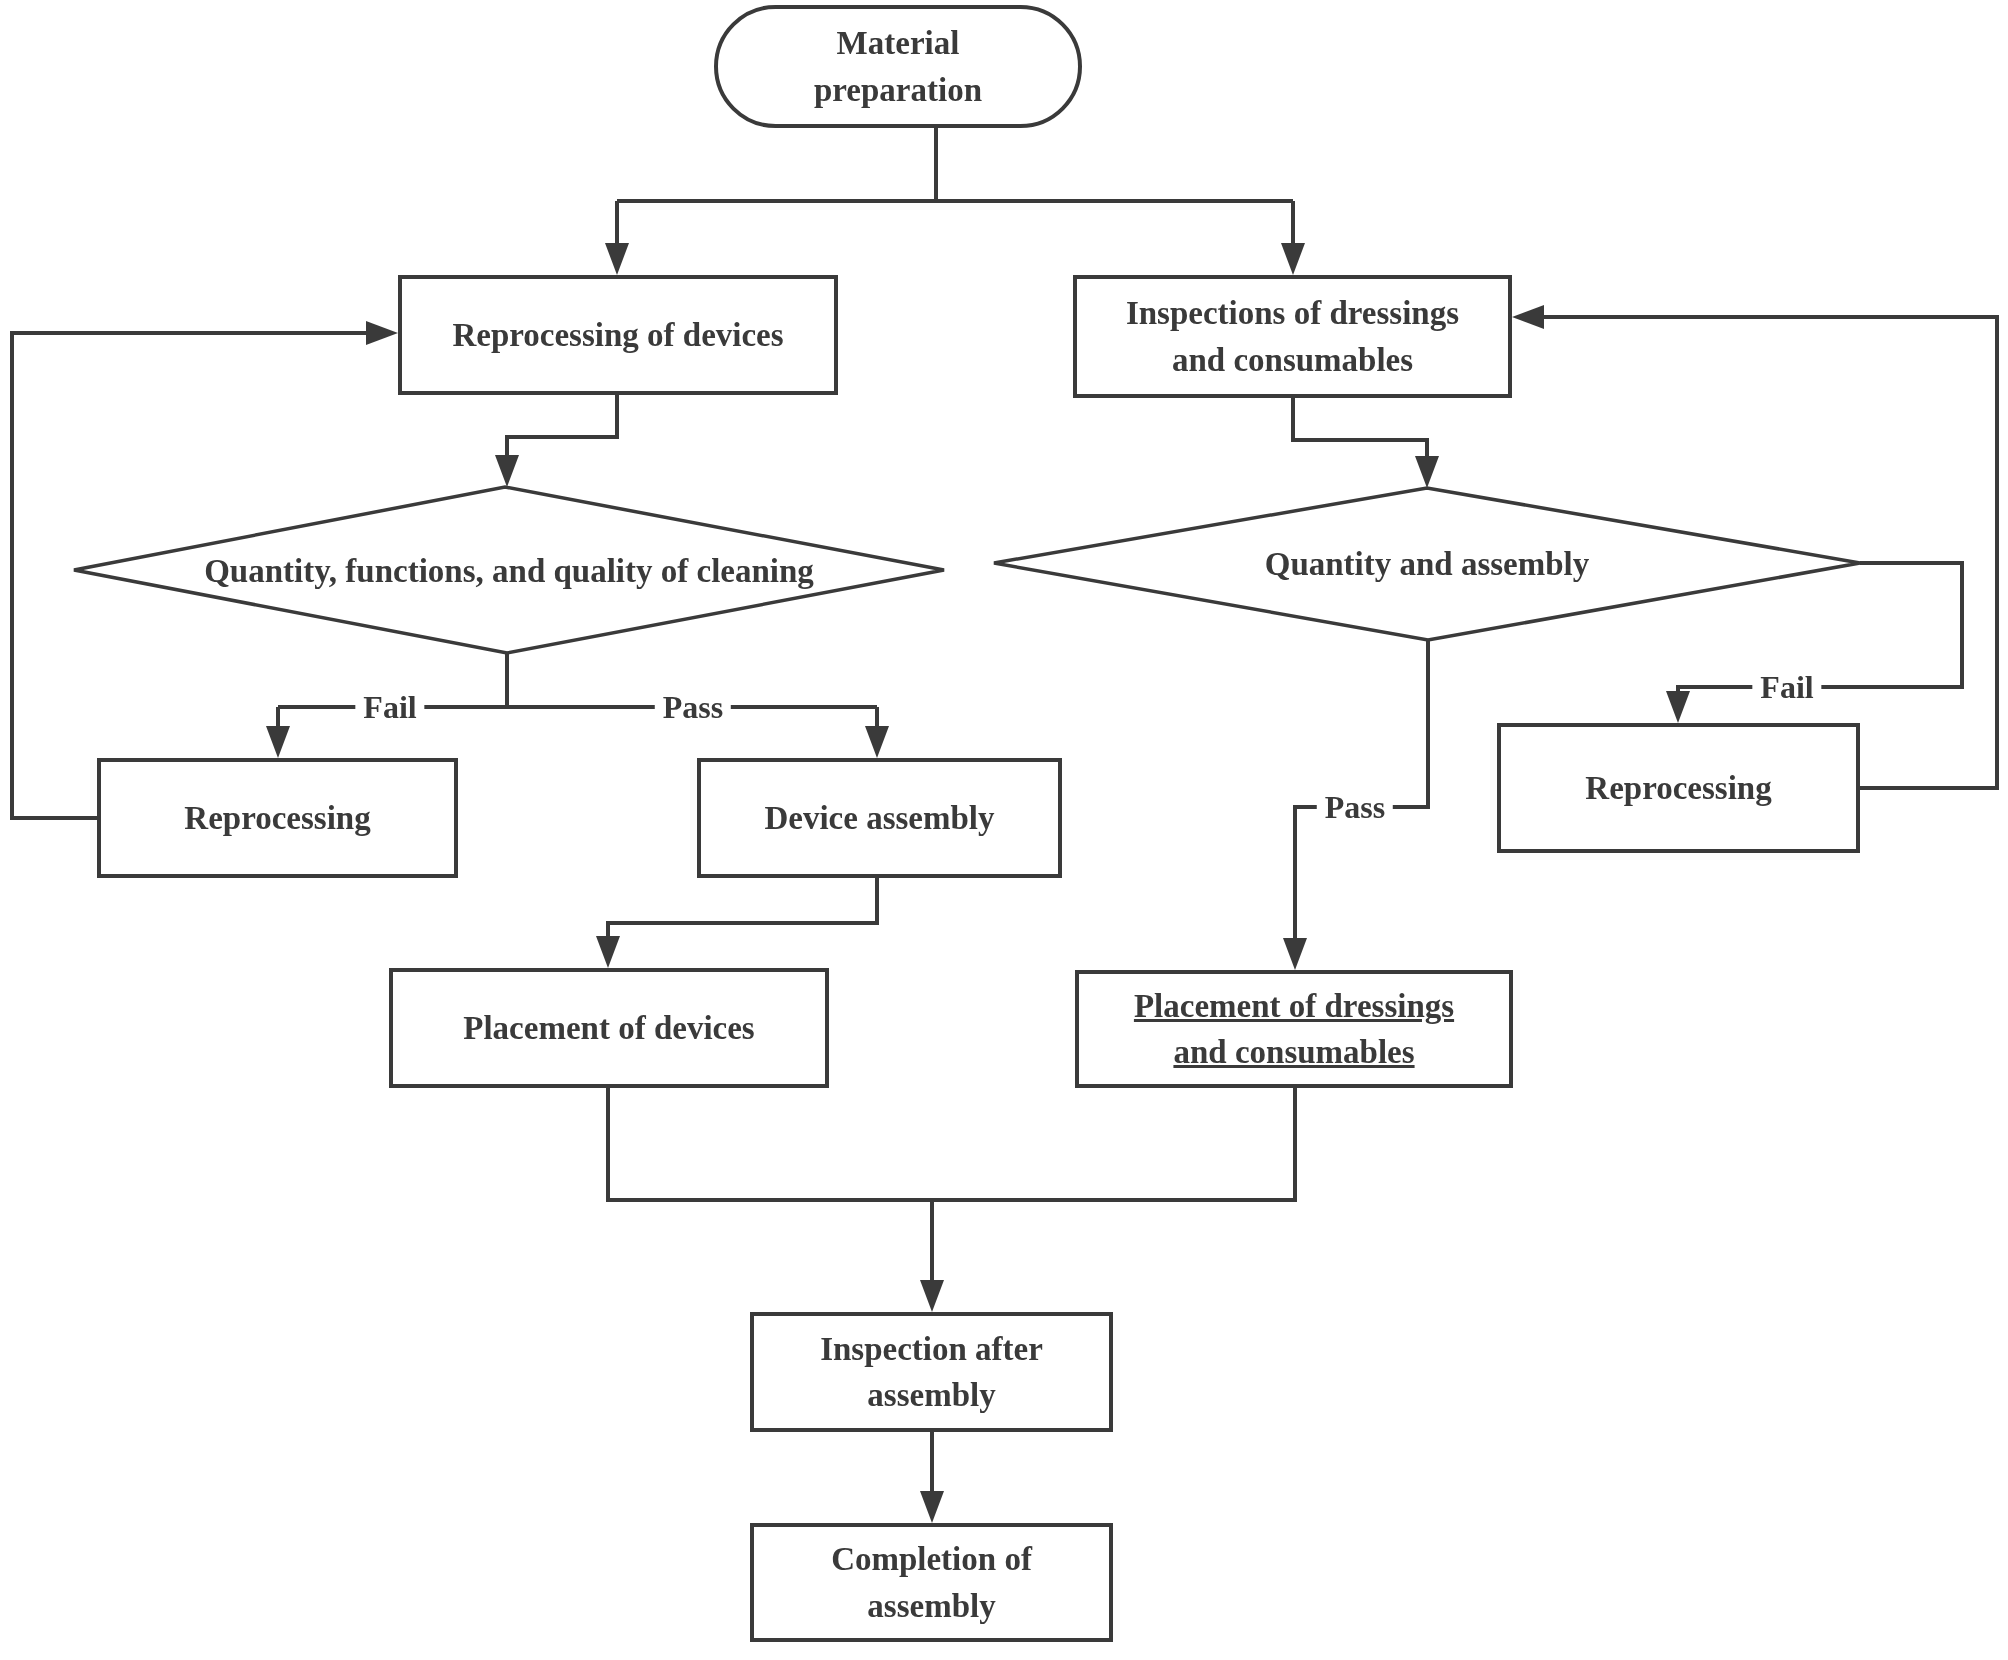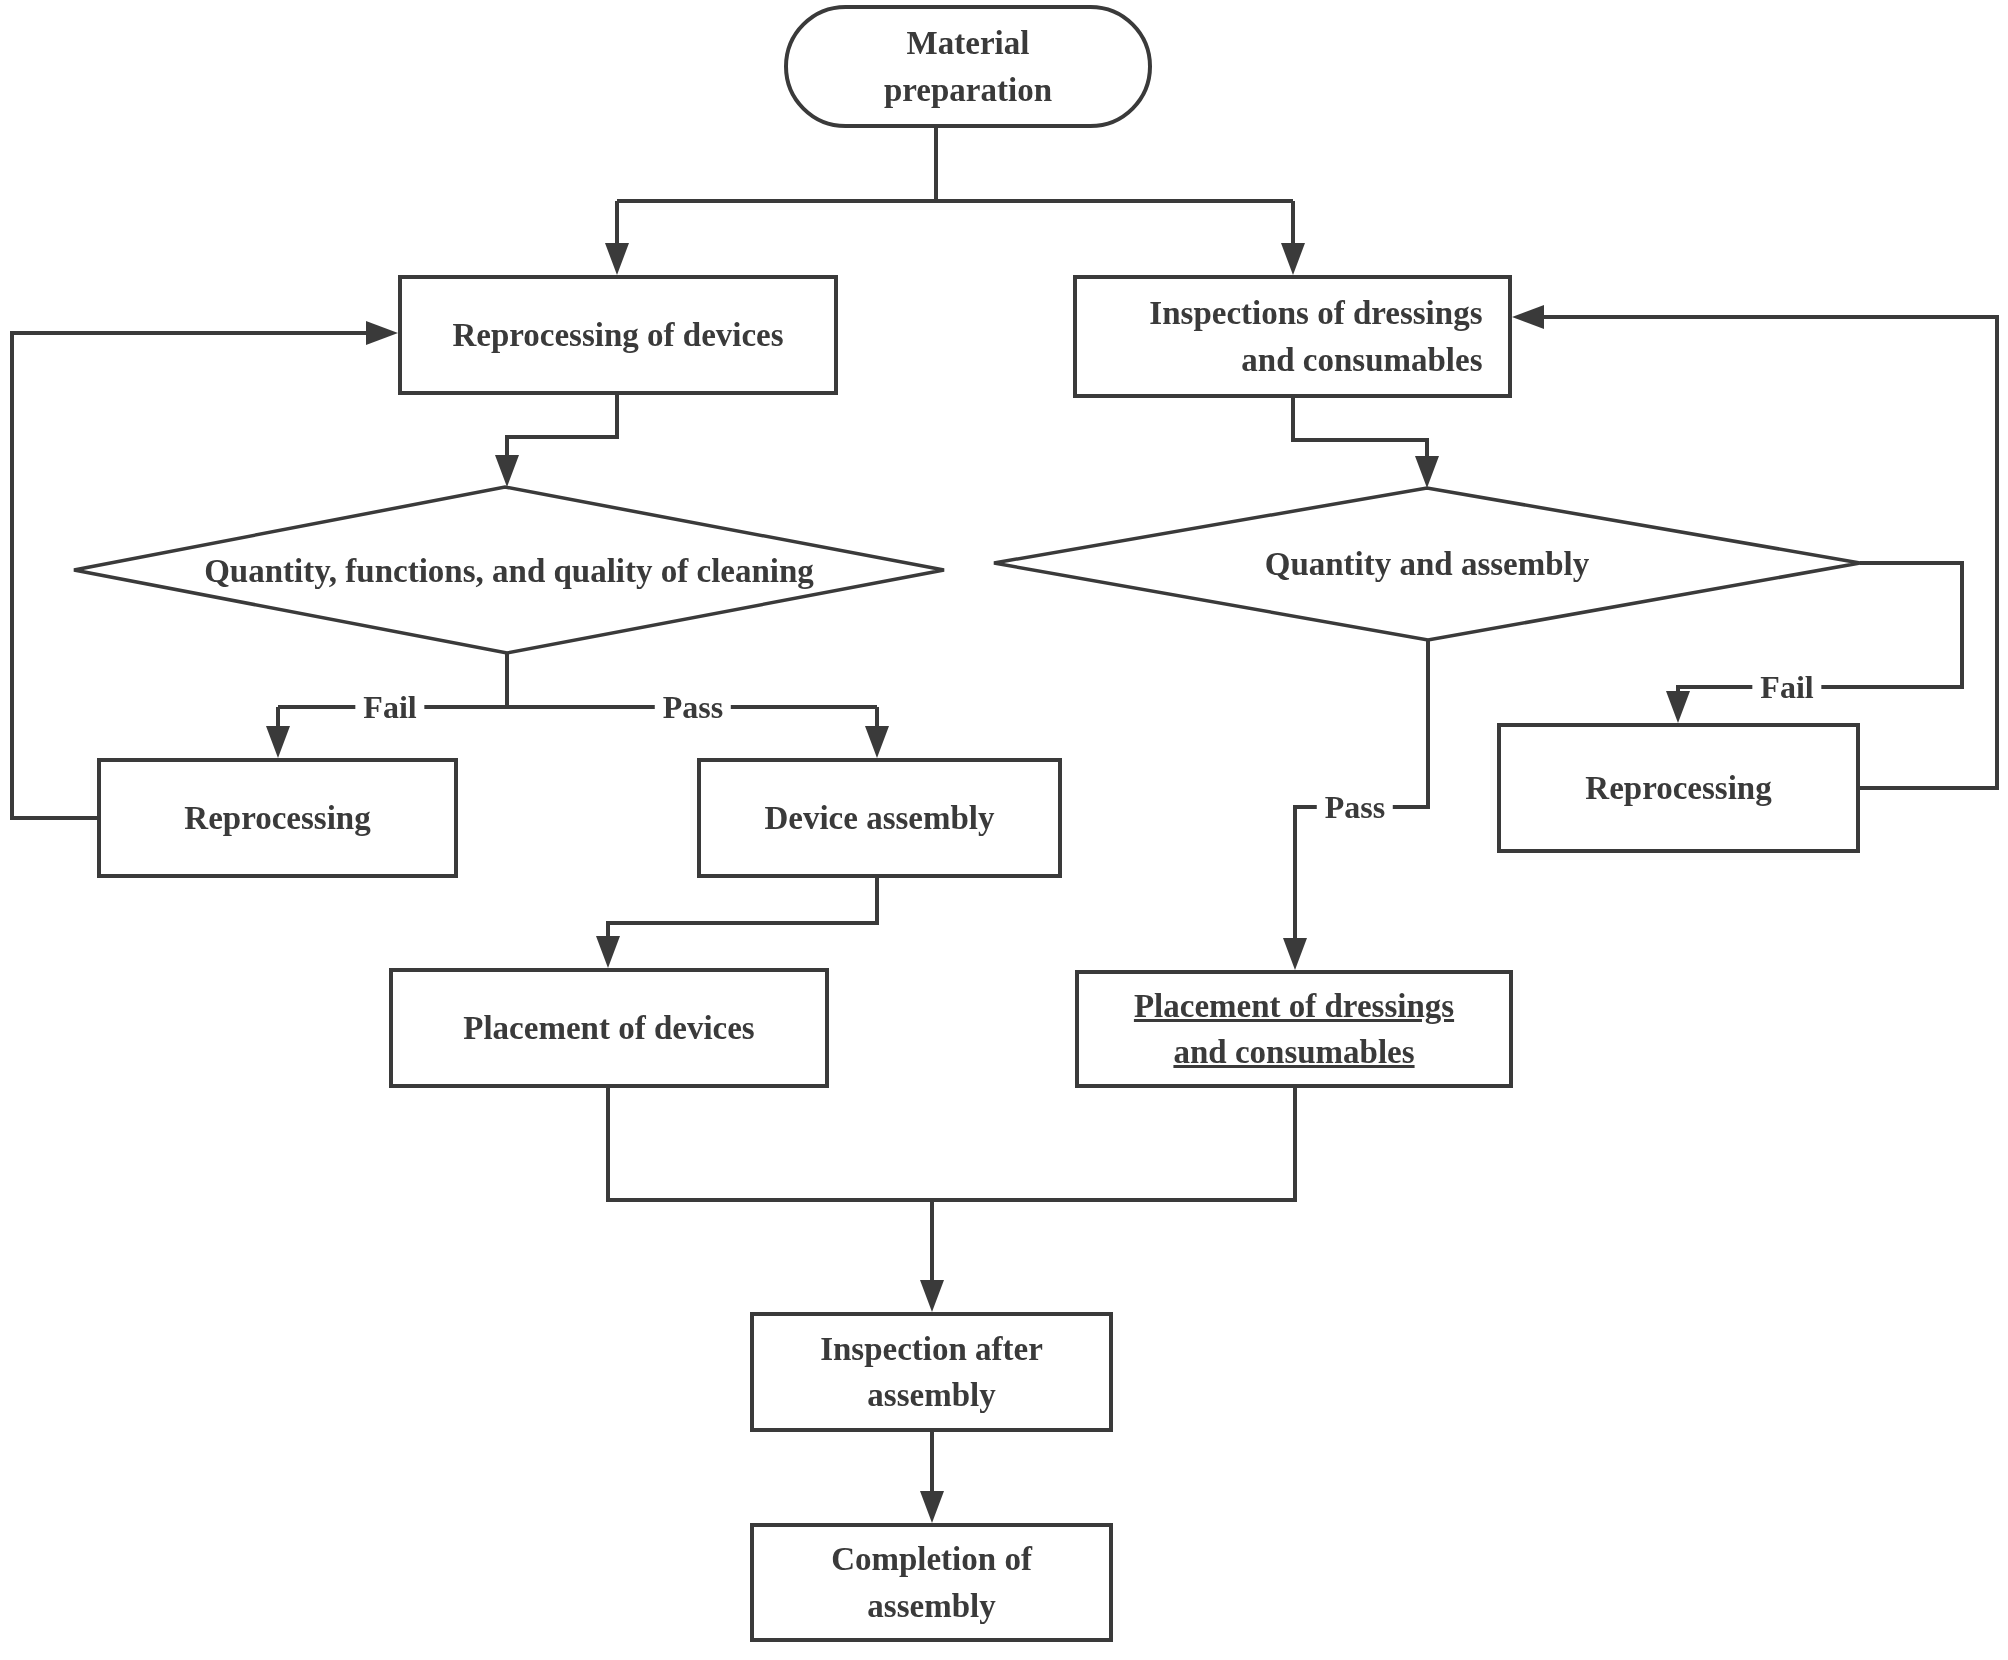--- a/index.html
+++ b/index.html
@@ -41,21 +41,21 @@
   }
   .elabel{
     position:absolute;
     transform:translate(-50%,-50%);
     font-weight:bold;font-size:32px;
     background:var(--bg);
     padding:0 8px;
     white-space:nowrap;
   }
   .w230{max-width:230px;display:inline-block;}
-  .w380{max-width:380px;display:inline-block;text-align:right;}
+  .w380{max-width:380px;display:inline-block;}
   .w370{max-width:370px;display:inline-block;text-decoration:underline;}
   .w300{max-width:300px;display:inline-block;}
 </style>
 </head>
 <body>
 
 <div class="stage">
 
   <svg class="wires" viewBox="0 0 2008 1660" aria-hidden="true">
 
@@ -89,21 +89,21 @@
     <polygon class="ah" points="865,726 889,726 877,758"></polygon>
     <polygon class="ah" points="1666,691 1690,691 1678,723"></polygon>
     <polygon class="ah" points="596,936 620,936 608,968"></polygon>
     <polygon class="ah" points="1283,938 1307,938 1295,970"></polygon>
     <polygon class="ah" points="366,321 366,345 398,333"></polygon>
     <polygon class="ah" points="1544,305 1544,329 1512,317"></polygon>
     <polygon class="ah" points="920,1280 944,1280 932,1312"></polygon>
     <polygon class="ah" points="920,1491 944,1491 932,1523"></polygon>
   </svg>
 
-  <div class="node terminator" style="left:784px;top:5px;width:368px;height:123px;">
+  <div class="node terminator" style="left:714px;top:5px;width:368px;height:123px;">
     <span class="w230">Material preparation</span>
   </div>
 
   <div class="node" style="left:398px;top:275px;width:440px;height:120px;">
     <span>Reprocessing of devices</span>
   </div>
 
   <div class="node" style="left:1073px;top:275px;width:439px;height:123px;">
     <span class="w380">Inspections of dressings and consumables</span>
   </div>

